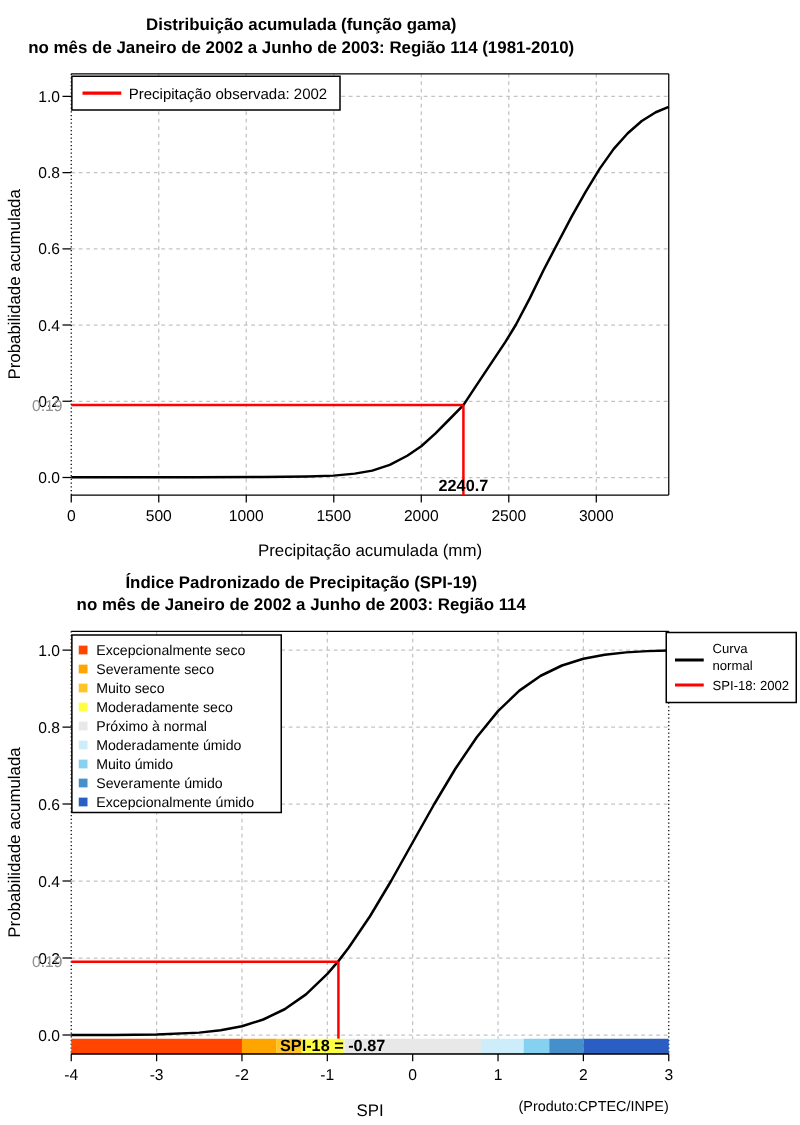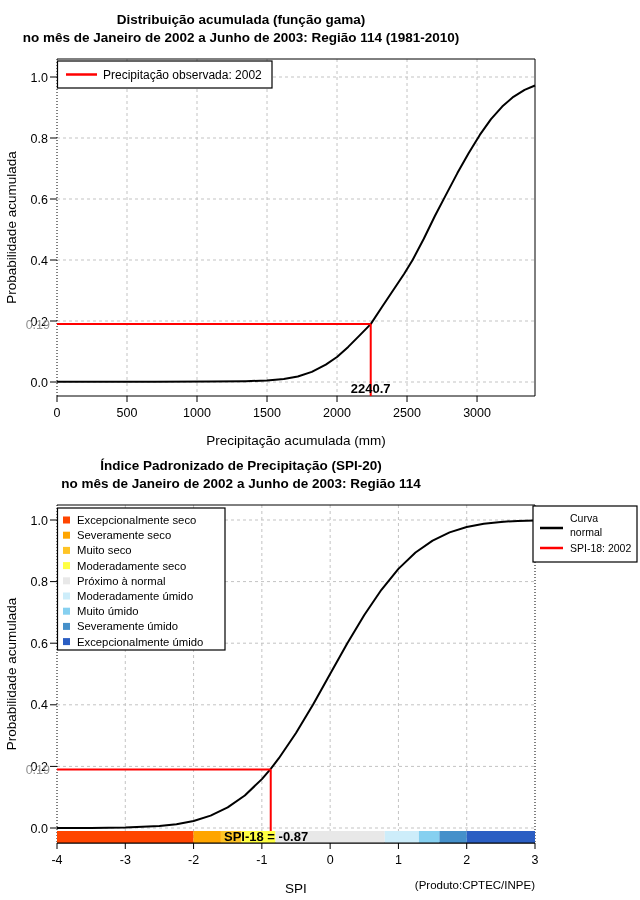--- a/index.html
+++ b/index.html
@@ -74,21 +74,21 @@
         <text x="370.72425307557114" y="389" font-size="13" text-anchor="middle" fill="#000" font-weight="bold">2240.7</text>
         <text x="296" y="441" font-size="13.5" text-anchor="middle" fill="#000" font-weight="normal">Precipitação acumulada (mm)</text>
         <rect x="57.5" y="57" width="214.5" height="27" fill="#FFFFFF" stroke="#000000" stroke-width="1.2"></rect>
         <line x1="66" y1="70.5" x2="97" y2="70.5" stroke="#FF0000" stroke-width="2.5"></line>
         <text x="103" y="75" font-size="12" text-anchor="start" fill="#000" font-weight="normal">Precipitação observada: 2002</text>
       </svg>
   </div>
 
   <div id="chart2" class="chart">
     <div class="chart-title">
-      <span>Índice Padronizado de Precipitação (SPI-20)</span>
+      <span>Índice Padronizado de Precipitação (SPI-19)</span>
       <span>no mês de Janeiro de 2002 a Junho de 2003: Região 114</span>
     </div>
     <svg id="svg2" width="640" height="450">
         <line x1="57" y1="378" x2="535" y2="378" stroke="#C3C3C3" stroke-width="1" stroke-dasharray="3 3"></line>
         <line x1="57" y1="316.4" x2="535" y2="316.4" stroke="#C3C3C3" stroke-width="1" stroke-dasharray="3 3"></line>
         <line x1="57" y1="254.8" x2="535" y2="254.8" stroke="#C3C3C3" stroke-width="1" stroke-dasharray="3 3"></line>
         <line x1="57" y1="193.20000000000002" x2="535" y2="193.20000000000002" stroke="#C3C3C3" stroke-width="1" stroke-dasharray="3 3"></line>
         <line x1="57" y1="131.6" x2="535" y2="131.6" stroke="#C3C3C3" stroke-width="1" stroke-dasharray="3 3"></line>
         <line x1="57" y1="70" x2="535" y2="70" stroke="#C3C3C3" stroke-width="1" stroke-dasharray="3 3"></line>
         <line x1="57" y1="55" x2="57" y2="393" stroke="#000" stroke-width="1" stroke-dasharray="1 2"></line>

